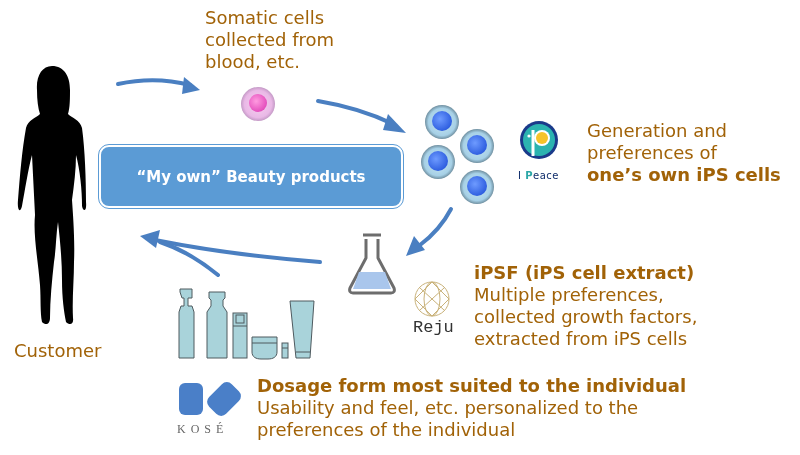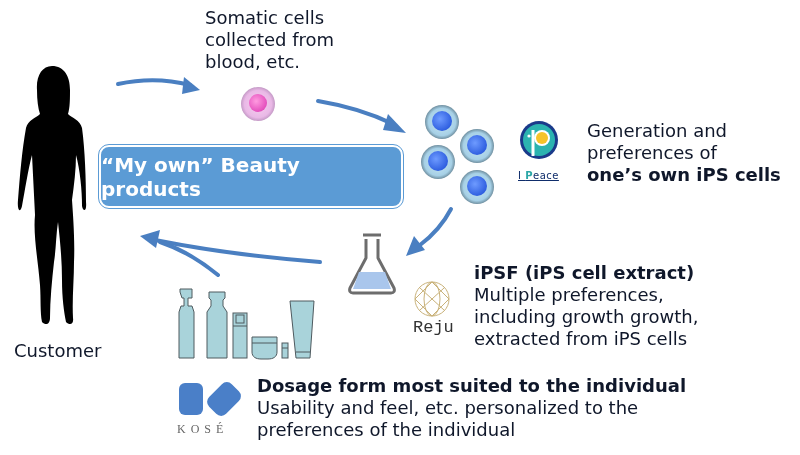--- a/index.html
+++ b/index.html
@@ -1,25 +1,25 @@
 <!DOCTYPE html>
 <html><head>
 <meta charset="utf-8">
 <style>
   html, body { margin:0; padding:0; background:#ffffff; }
   body { width:800px; height:455px; position:relative; overflow:hidden;
          font-family:"DejaVu Sans", sans-serif; color:#111; }
   .abs { position:absolute; }
-  .txt { font-size:18px; line-height:22px; white-space:nowrap; color:#0f172a; }
+  .txt { font-size:18px; line-height:22px; white-space:nowrap; color:#a16207; }
   .bold-u { font-weight:bold; text-underline-offset:3px; }
   #diagram { position:absolute; left:0; top:0; width:800px; height:455px; }
   .main-box { left:99px; top:145px; width:304px; height:63px; background:#5b9bd5;
               border:2px solid #ffffff; outline:1.5px solid #5b9bd5; border-radius:10px;
               box-sizing:border-box; display:flex; align-items:center; justify-content:center;
-              color:#ffffff; font-weight:bold; font-size:20px; }
+              color:#ffffff; font-weight:bold; font-size:15px; }
   .ipeace-label { font-size:10px; letter-spacing:0.5px; color:#0f2d6b; font-family:"DejaVu Sans", sans-serif; }
   .ipeace-label .p { color:#2aa6a6; font-weight:bold; }
   .reju-label { font-family:Liberation Mono, monospace; font-size:17px; color:#333; }
   .kose-label { font-size:12px; letter-spacing:5px; color:#666;font-family:Liberation Serif, serif; }
 </style>
 </head>
 <body>
 
 <svg id="diagram" viewBox="0 0 800 455">
   <defs>
@@ -152,34 +152,34 @@
 <div class="abs txt" style="left:205px; top:7px;">
   <div>Somatic cells</div>
   <div>collected from</div>
   <div>blood, etc.</div>
 </div>
 
 <div class="abs main-box">
   <span>“My own” Beauty products</span>
 </div>
 
-<div class="abs ipeace-label" style="left:518px; top:170px;text-decoration:underline;">
+<div class="abs ipeace-label" style="left:518px; top:170px;">
   <span>I </span><span class="p">P</span><span>eace</span>
 </div>
 
 <div class="abs txt" style="left:587px; top:120px;">
   <div>Generation and</div>
   <div>preferences of</div>
   <div class="bold-u">one’s own iPS cells</div>
 </div>
 
 <div class="abs txt" style="left:474px; top:262px;">
   <div class="bold-u">iPSF (iPS cell extract)</div>
   <div>Multiple preferences,</div>
-  <div>including growth growth,</div>
+  <div>collected growth factors,</div>
   <div>extracted from iPS cells</div>
 </div>
 
 <div class="abs reju-label" style="left:413px; top:318px;">Reju</div>
 
 <div class="abs txt" style="left:14px; top:340px;">Customer</div>
 
 <div class="abs txt" style="left:257px; top:375px;">
   <div class="bold-u">Dosage form most suited to the individual</div>
   <div>Usability and feel, etc. personalized to the</div>

